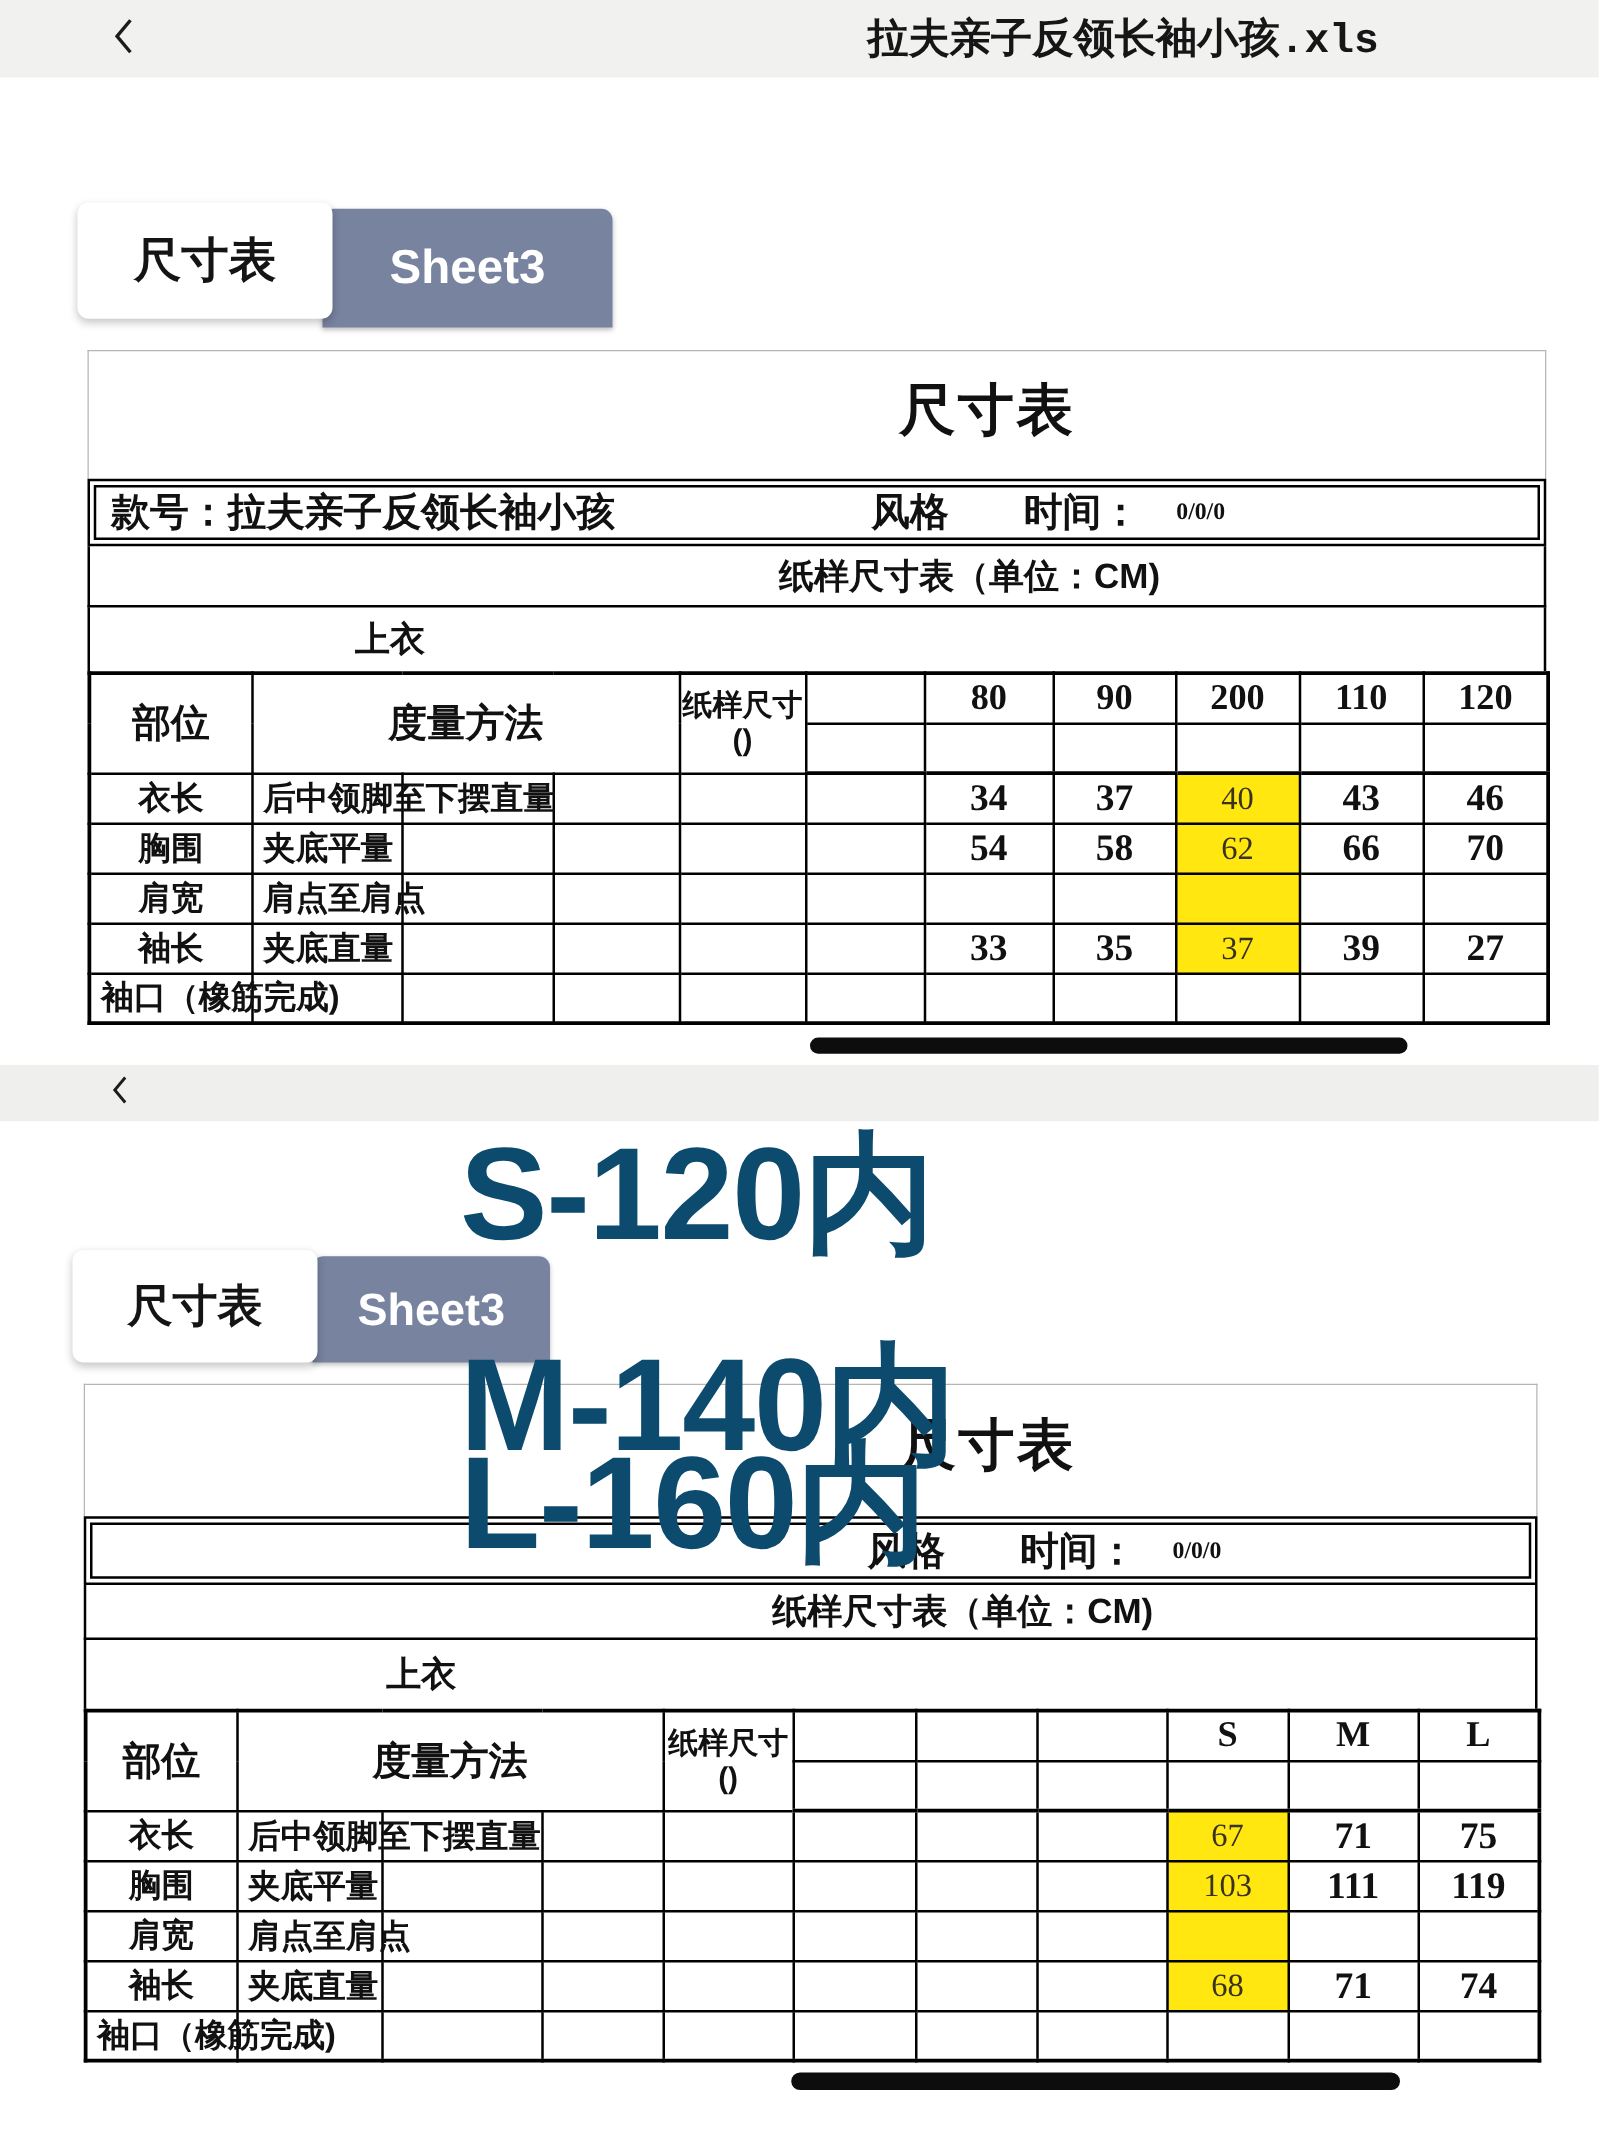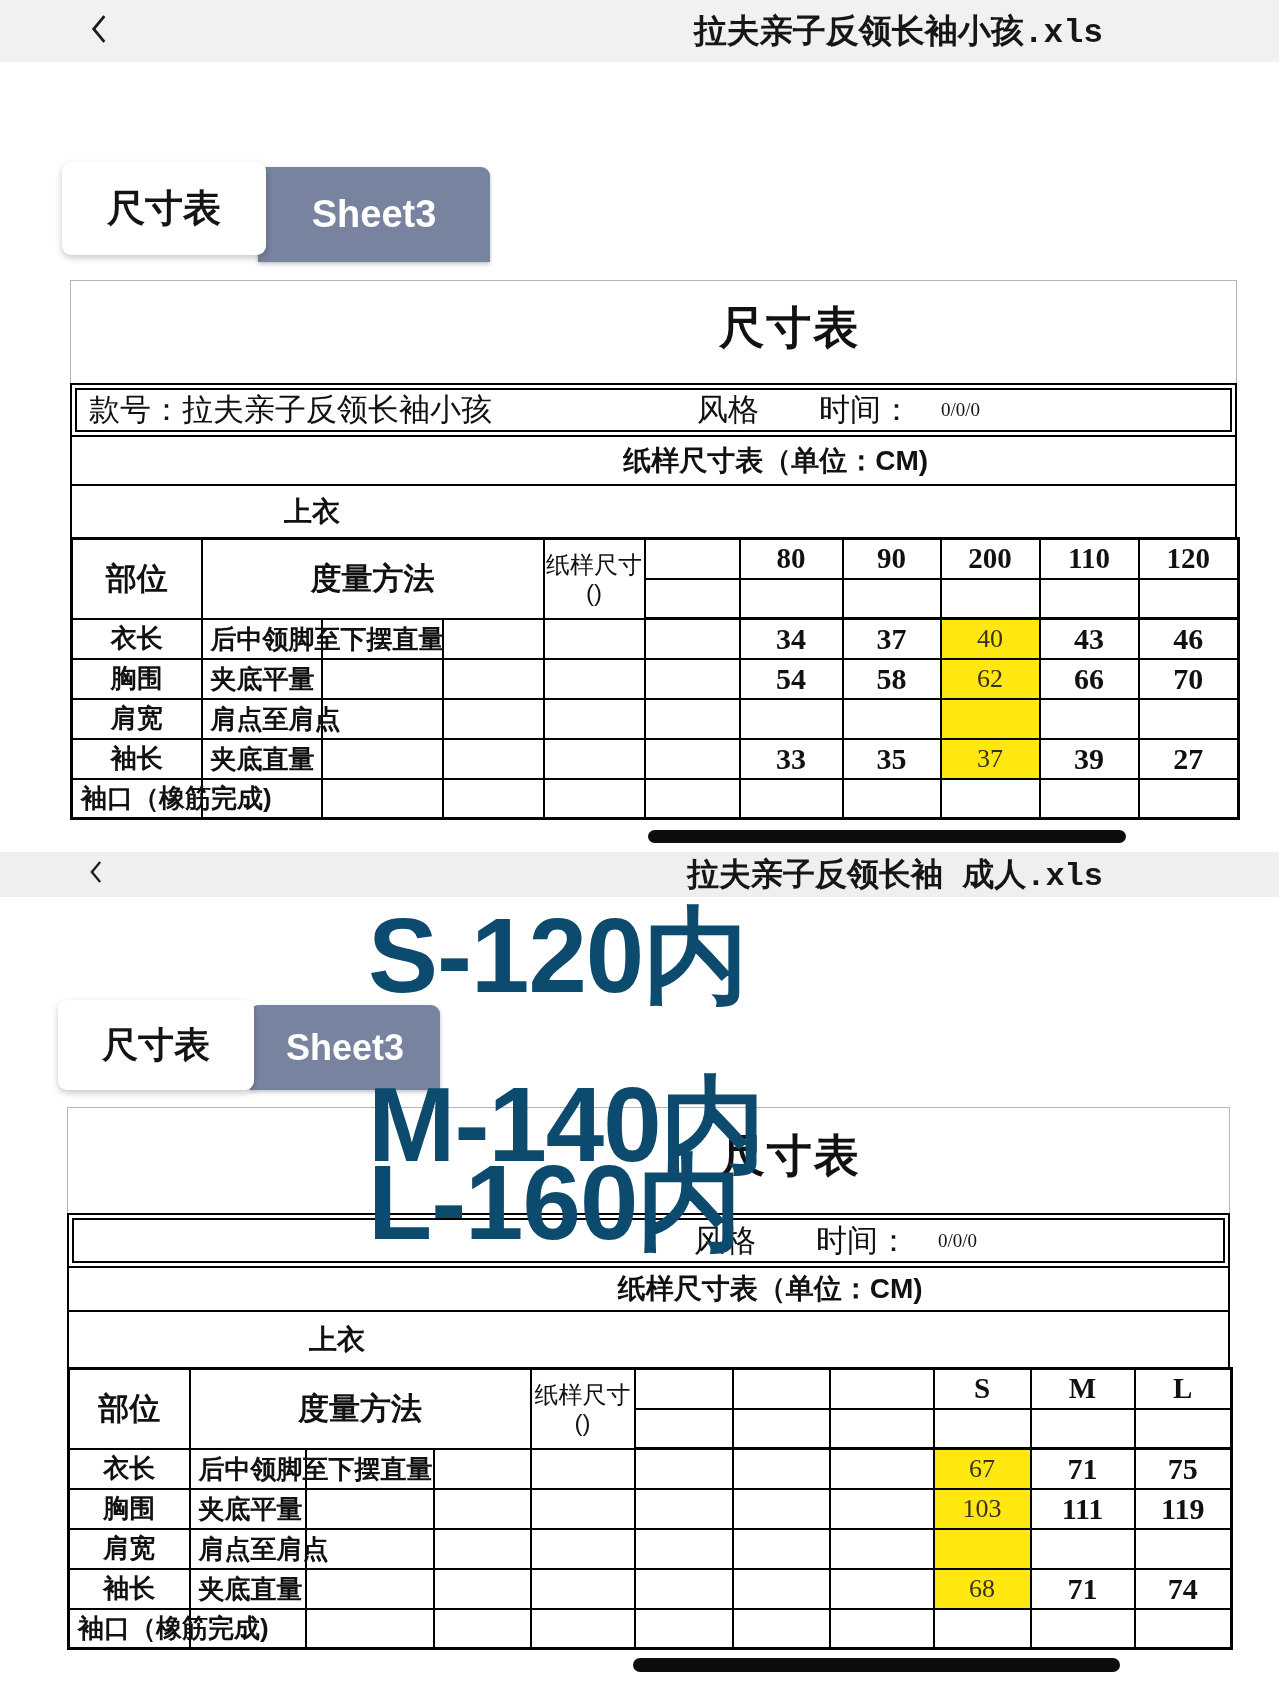--- a/index.html
+++ b/index.html
@@ -37,21 +37,21 @@
   .sheet1 .title-row{height:103px;}
   .sheet2 .title-row{height:106px;}
   .sheet-title{position:absolute;top:46%;transform:translate(-50%,-50%);
                font-size:45px;font-weight:700;letter-spacing:2px;white-space:nowrap;}
   .sheet1 .sheet-title{left:61.7%;}
   .sheet2 .sheet-title{left:62.2%;}
   .info-row{border:7px double #000;}
   .sheet1 .info-row{height:54px;}
   .sheet2 .info-row{height:55px;}
   .info-row span{position:absolute;top:50%;transform:translateY(-50%);white-space:nowrap;
-                 font-weight:400;font-size:31px;}
+                 font-weight:700;font-size:31px;}
   .info-model{left:12px;}
   .info-style{left:620px;}
   .info-time{left:742px;}
   .info-timeval{left:864px;font-family:"Liberation Serif","DejaVu Serif",serif;
                 font-size:19px !important;}
   .sub-row{border-left:2px solid #000;border-right:2px solid #000;border-bottom:2px solid #000;}
   .sheet1 .sub-row{height:49px;}
   .sheet2 .sub-row{height:44px;}
   .sub-row span{position:absolute;left:60.5%;top:50%;transform:translate(-50%,-50%);
                 font-size:28px;font-weight:700;white-space:nowrap;}
@@ -64,21 +64,21 @@
   .sheet2 .sec-row span{left:240px;}
 
   
   table.grid{border-collapse:collapse;table-layout:fixed;width:100%;
              border:3px solid #000;background:#fff;}
   table.grid td{border:2px solid #000;padding:0;height:40px;box-sizing:border-box;
                 text-align:center;vertical-align:middle;overflow:visible;}
   tr.hr td{height:40px;}
   tr.hr2 td{height:40px;border-bottom-width:3px;}
   td.hc{font-weight:700;font-size:31px;}
-  td.paper{font-size:24px;font-weight:400;line-height:1.15;}
+  td.paper{font-size:24px;font-weight:700;line-height:1.15;}
   td.sz{font-family:"Liberation Serif","DejaVu Serif",serif;font-weight:700;font-size:29px;}
   td.lbl{text-align:left;padding-left:8px;font-weight:700;font-size:26px;position:relative;}
   td.m{position:relative;}
   .ovf{position:absolute;left:8px;top:50%;transform:translateY(-50%);white-space:nowrap;
        font-weight:700;font-size:26px;z-index:3;text-align:left;}
   td.v{font-family:"Liberation Serif","DejaVu Serif",serif;font-weight:700;font-size:30px;}
   td.vy{font-family:"Liberation Serif","DejaVu Serif",serif;font-weight:400;font-size:26px;
         color:#38321f;}
   .hl{background:#ffe70f;}
 
@@ -248,21 +248,20 @@
 <div class="abs scrollbar bar1"></div>
 
 <div class="abs appbar appbar2">
   <span class="back">
     <span>
       <svg width="20" height="26" viewBox="0 0 24 30">
           <path d="M17 3 L7 15 L17 27" fill="none" stroke="#1c1c1c" stroke-width="2.8"></path>
         </svg>
     </span>
   </span>
-  <span class="doc-title">拉夫亲子反领长袖 成人.xls</span>
 </div>
 
 <div class="tabs2">
   <div class="abs tab-blue">
     <span>Sheet3</span>
   </div>
   <div class="abs tab-white">
     <span>尺寸表</span>
   </div>
 </div>

